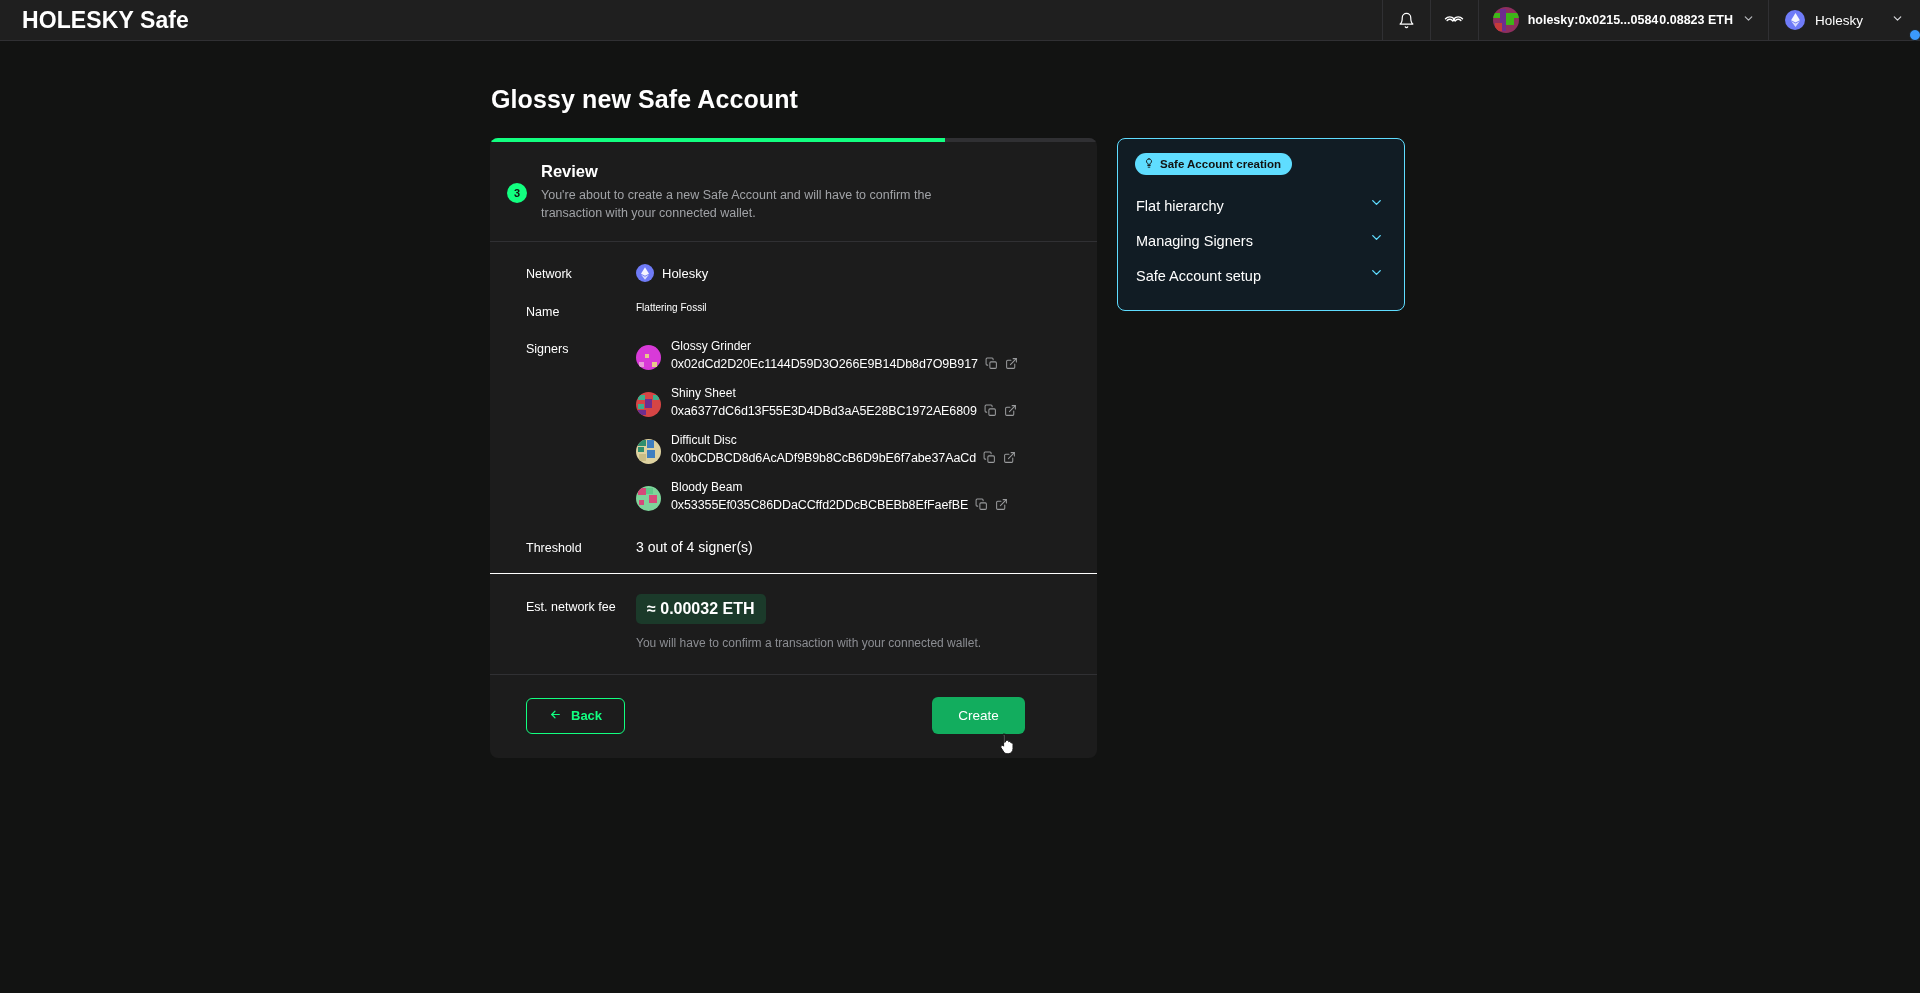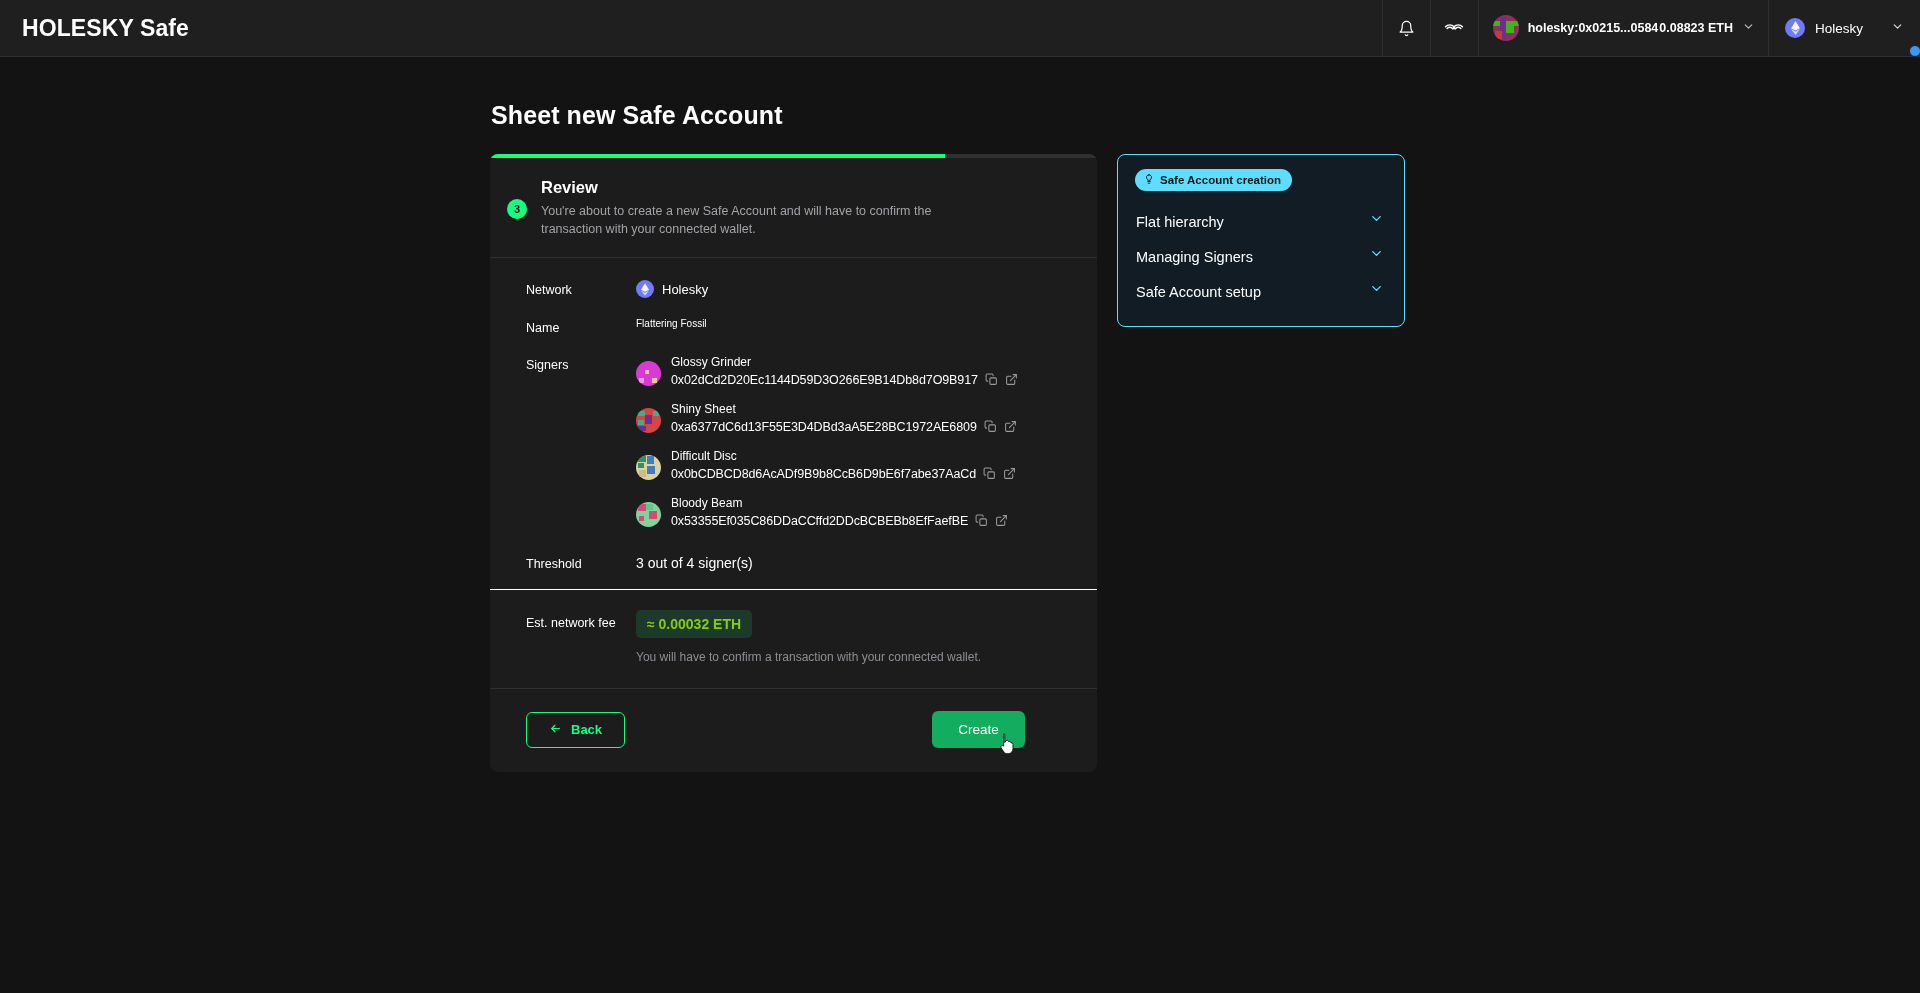--- a/index.html
+++ b/index.html
@@ -6,21 +6,21 @@
   html, body {
     width: 1920px; height: 993px;
     background: #121312;
     font-family: "Liberation Sans", sans-serif;
     color: #ffffff;
     overflow: hidden;
   }
 
   
   .header {
-    height: 57px;
+    height: 41px;
     background: #1f1f1f;
     border-bottom: 1px solid #303033;
     display: flex;
     align-items: stretch;
     position: relative;
   }
   .brand {
     display: flex; align-items: center;
     padding: 0 22px;
     font-size: 23px;
@@ -161,22 +161,22 @@
 
   .threshold-value { font-size: 14px; color: #ffffff; padding-top: 1px; }
 
   .card-fee { padding: 20px 24px 24px 36px; border-bottom: 1px solid #303033; }
   .fee-row { display: flex; }
   .fee-label { width: 110px; flex: none; font-size: 12.5px; color: #ffffff; padding-top: 6px; }
   .fee-right { flex: 1; }
   .fee-chip {
     display: inline-block;
     background: #1b3a2a;
-    color: #84cc16;
-    font-size: 14px; font-weight: 700;
+    color: #ffffff;
+    font-size: 16px; font-weight: 700;
     padding: 6px 11px;
     border-radius: 5px;
     margin-bottom: 12px;
   }
   .fee-note { font-size: 12px; color: #8c8e93; }
 
   .card-actions {
     display: flex; align-items: center; justify-content: space-between;
     padding: 22px 36px 24px 36px;
   }
@@ -292,21 +292,21 @@
       <svg width="13" height="13" viewBox="0 0 24 24" fill="none" stroke="#d8d9dc" stroke-width="2.2" stroke-linecap="round" stroke-linejoin="round">
           <polyline points="6 9 12 15 18 9"></polyline>
         </svg>
     </span>
   </div>
 </div>
 
 <div class="page">
   <div class="page-inner">
 
-    <h1 class="page-title">Sheet new Safe Account</h1>
+    <h1 class="page-title">Glossy new Safe Account</h1>
 
     <div class="layout">
 
       <div class="card">
 
         <div class="progress-track">
           <div class="progress-fill" id="progress-fill" style="width: 75%;"></div>
         </div>
 
         <div class="card-head">

